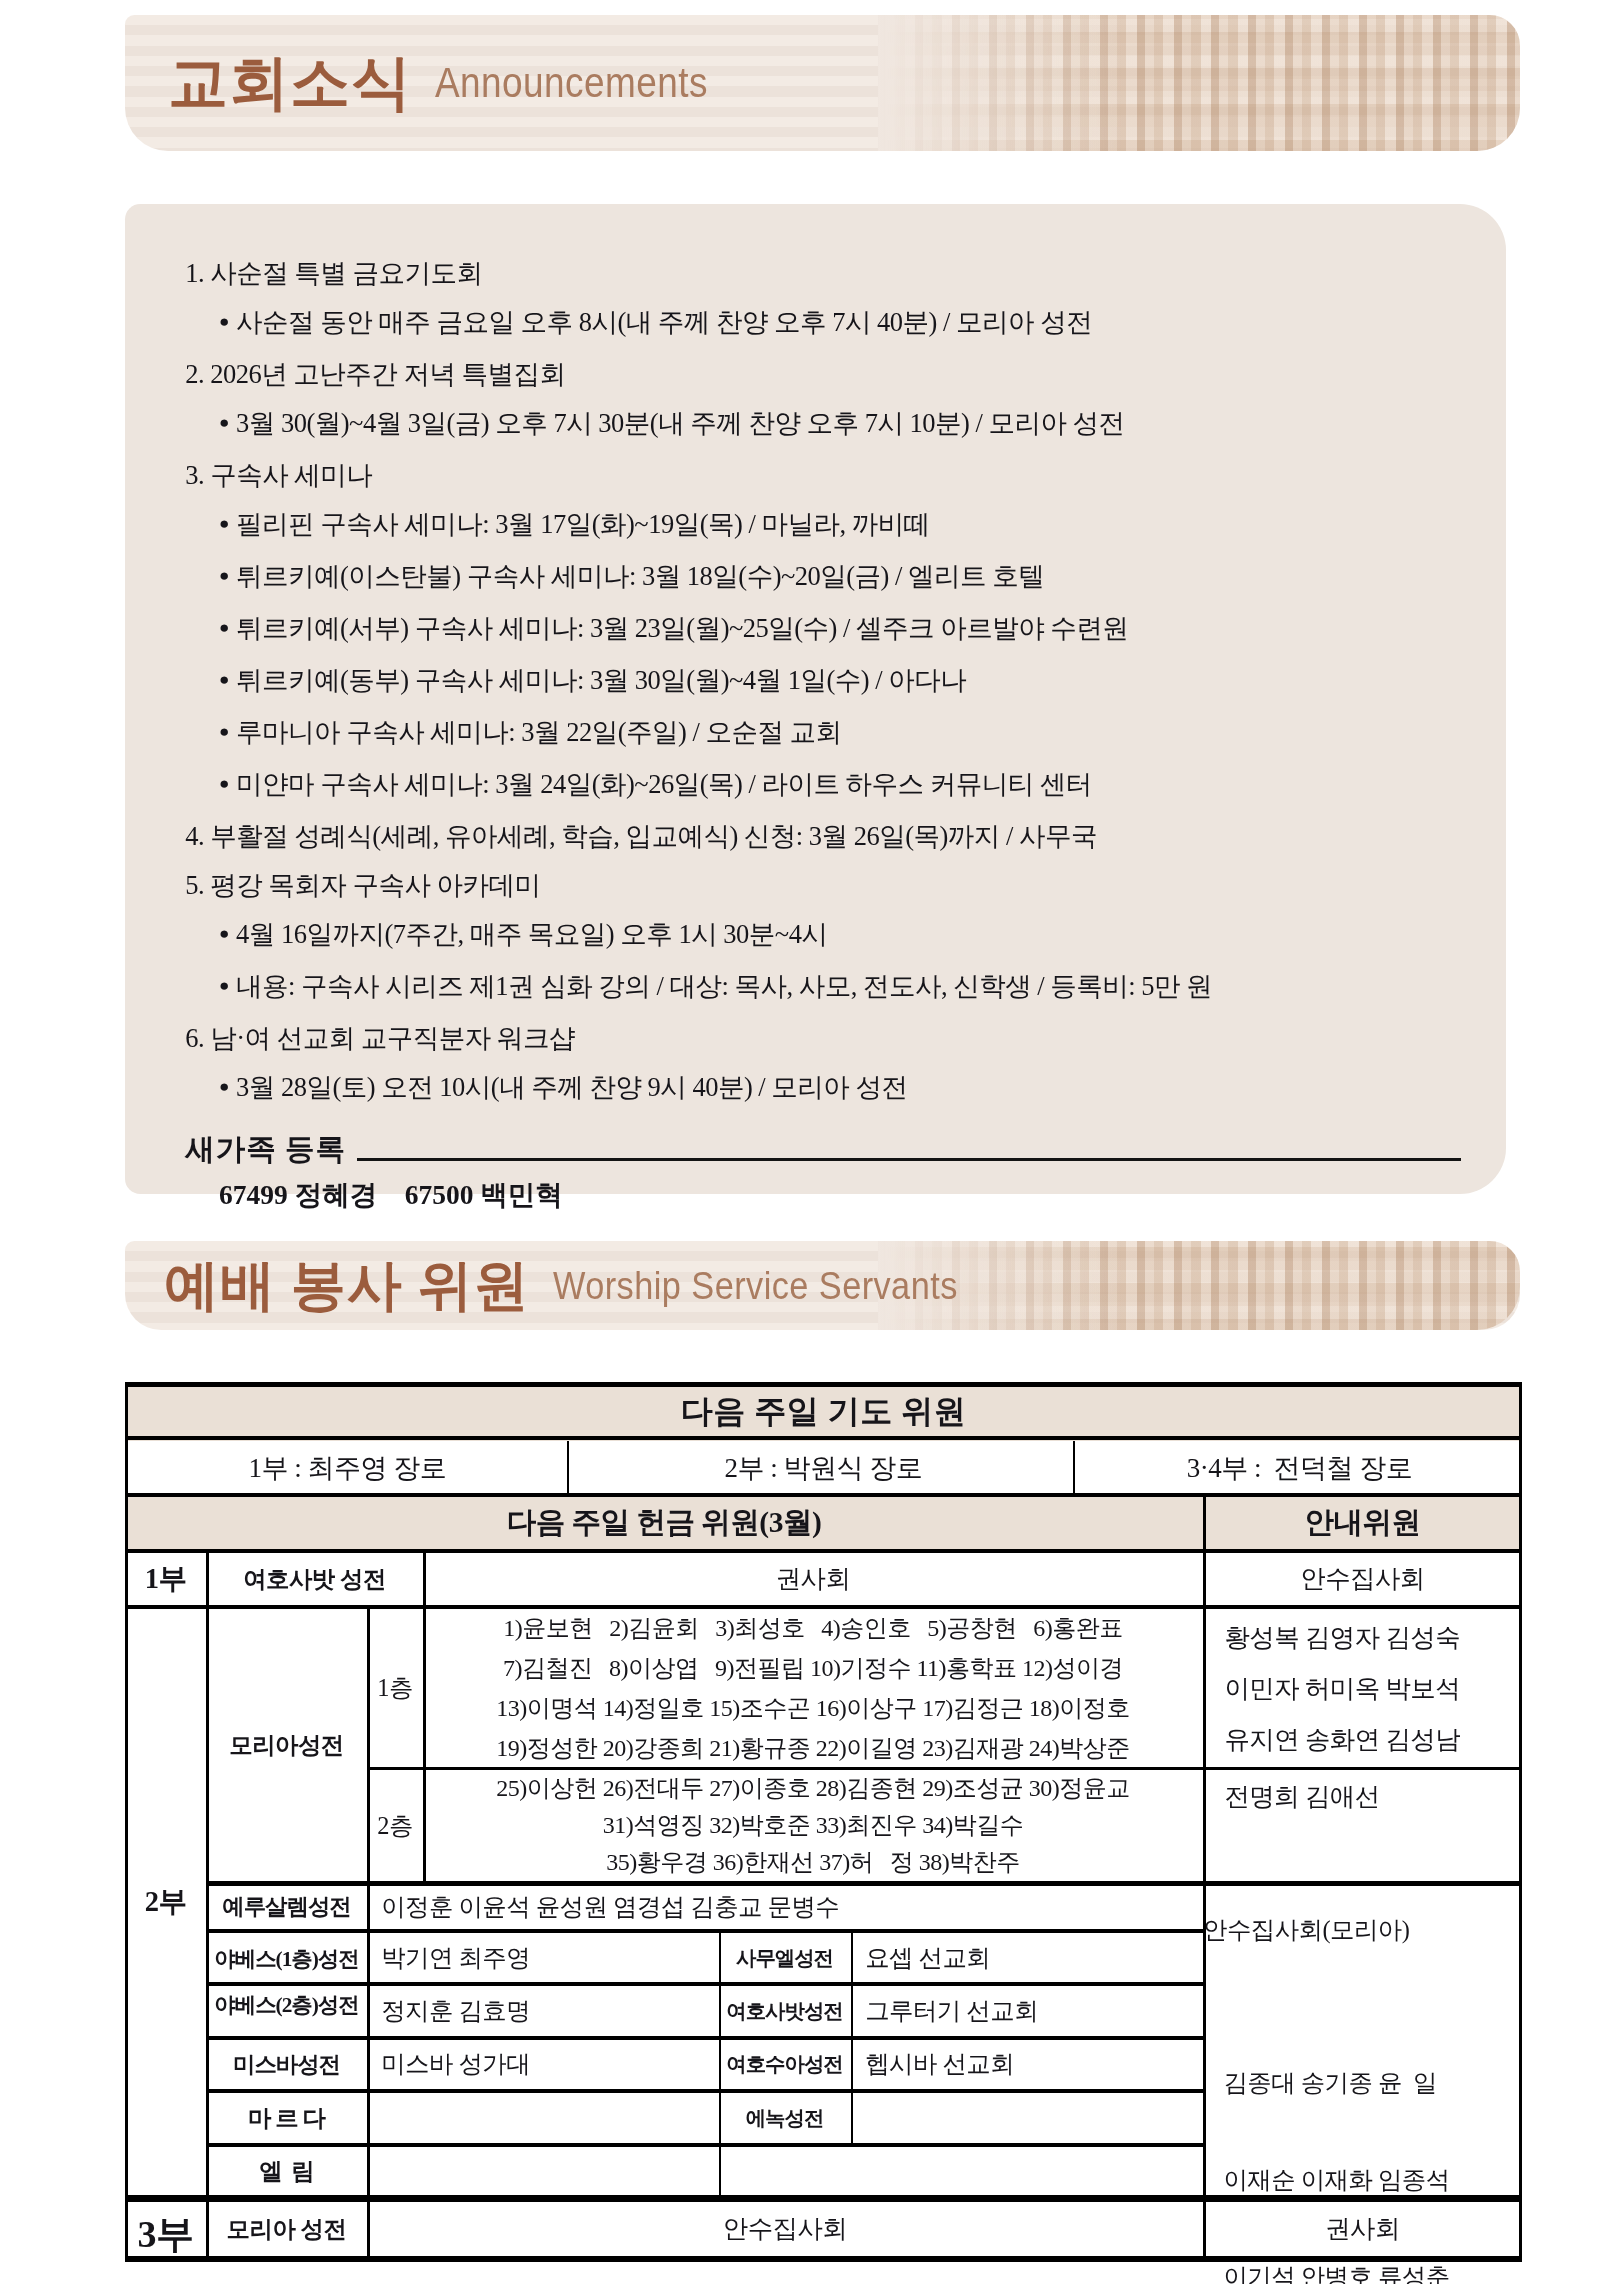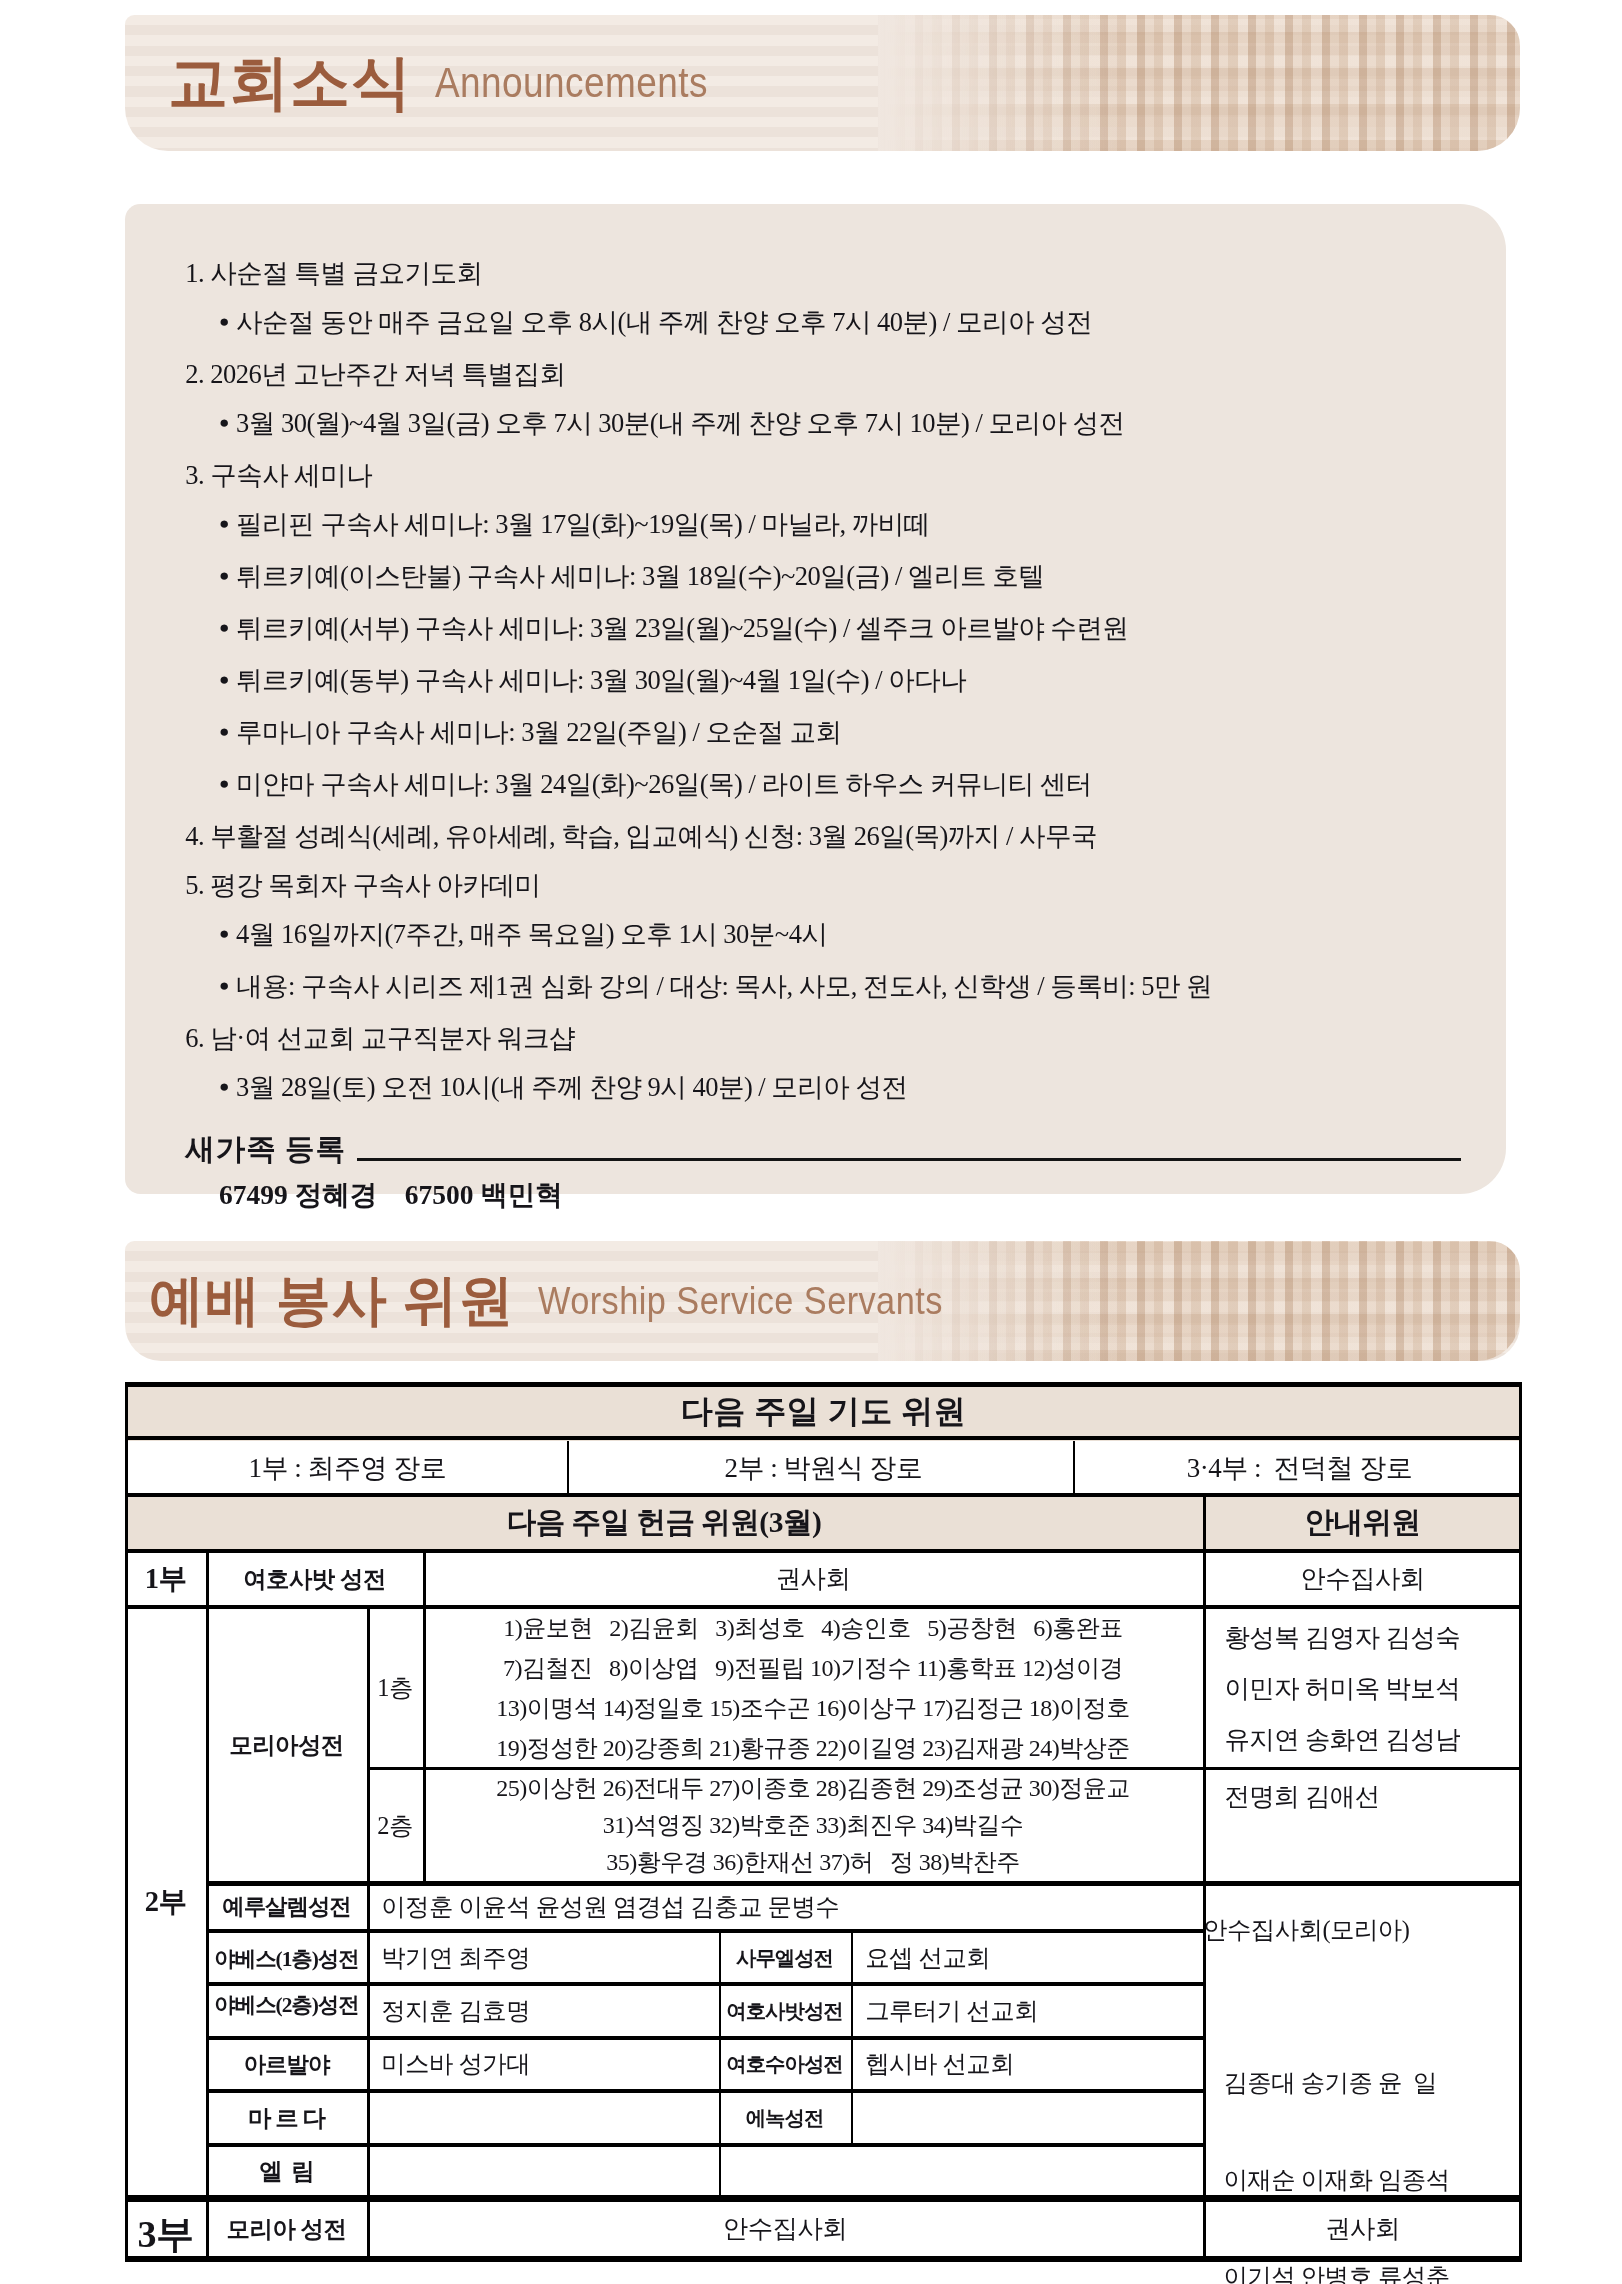--- a/index.html
+++ b/index.html
@@ -10,21 +10,21 @@
   }
   #page{position:absolute;left:0;top:0;width:1623px;height:2284px;}
 
   
   .band{
     position:absolute;left:125px;width:1395px;
     background:repeating-linear-gradient(180deg,#f3ebe4 0 10.2px,#ece2da 10.2px 20.4px);
     display:flex;align-items:center;
   }
   #band1{top:15.3px;height:136px;border-radius:9.2px 30.5px 43px 43px;padding-left:43px;box-sizing:border-box;}
-  #band2{top:1241px;height:120px;border-radius:9.2px 30.5px 36px 36px;padding-left:24px;box-sizing:border-box;}
+  #band2{top:1241px;height:89px;border-radius:9.2px 30.5px 36px 36px;padding-left:39px;box-sizing:border-box;}
   .band .tex{
     position:absolute;right:0;top:0;width:46%;height:100%;
     border-radius:0 30.5px 43px 0;
     background:
       linear-gradient(90deg,#f0e7e0 0%,rgba(240,231,224,0) 38%),
       repeating-linear-gradient(90deg,rgba(188,150,120,0.50) 0 8.1px,rgba(224,200,178,0.38) 8.1px 17.3px,rgba(205,172,144,0.45) 17.3px 26.5px,rgba(236,218,200,0.32) 26.5px 37px),
       repeating-linear-gradient(0deg,rgba(198,162,132,0.35) 0 11.2px,rgba(238,222,207,0.28) 11.2px 24.4px,rgba(214,184,158,0.30) 24.4px 36px);
   }
   .band-ko{font-size:60px;font-weight:bold;color:#9b5c3d;letter-spacing:1px;position:relative;z-index:2;}
   #band2 .band-ko{font-size:55px;}
@@ -159,21 +159,21 @@
     <div class="cell lbl-sm" style="left:81px;top:551px;width:161px;height:50px;">야베스(1층)성전</div>
     <div class="cell left" style="left:242px;top:551px;width:353px;height:50px;padding-left:14.2px;font-size:24.4px;">박기연 최주영</div>
     <div class="cell lbl-sm" style="left:594px;top:551px;width:131px;height:50px;font-size:20.4px;">사무엘성전</div>
     <div class="cell left" style="left:726px;top:551px;width:352px;height:50px;padding-left:14.2px;font-size:24.4px;">요셉 선교회</div>
 
     <div class="cell lbl-sm" style="left:81px;top:604px;width:161px;height:36px;">야베스(2층)성전</div>
     <div class="cell left" style="left:242px;top:604px;width:353px;height:50px;padding-left:14.2px;font-size:24.4px;">정지훈 김효명</div>
     <div class="cell lbl-sm" style="left:594px;top:604px;width:131px;height:50px;font-size:20.4px;">여호사밧성전</div>
     <div class="cell left" style="left:726px;top:604px;width:352px;height:50px;padding-left:14.2px;font-size:24.4px;">그루터기 선교회</div>
 
-    <div class="cell lbl-sm" style="left:81px;top:657px;width:161px;height:50px;font-size:22.4px;">아르발야</div>
+    <div class="cell lbl-sm" style="left:81px;top:657px;width:161px;height:50px;font-size:22.4px;">미스바성전</div>
     <div class="cell left" style="left:242px;top:657px;width:353px;height:50px;padding-left:14.2px;font-size:24.4px;">미스바 성가대</div>
     <div class="cell lbl-sm" style="left:594px;top:657px;width:131px;height:50px;font-size:20.4px;">여호수아성전</div>
     <div class="cell left" style="left:726px;top:657px;width:352px;height:50px;padding-left:14.2px;font-size:24.4px;">헵시바 선교회</div>
 
     <div class="cell lbl-sm" style="left:81px;top:711px;width:161px;height:50px;font-size:23.4px;">마 르 다</div>
     <div class="cell lbl-sm" style="left:594px;top:711px;width:131px;height:50px;font-size:20.4px;">에녹성전</div>
 
     <div class="cell lbl-sm" style="left:81px;top:764px;width:161px;height:49px;font-size:23.4px;">엘  림</div>
 
     <div class="cell col" style="left:1078px;top:504px;width:319px;height:309px;justify-content:flex-start;align-items:stretch;padding-top:28px;">

